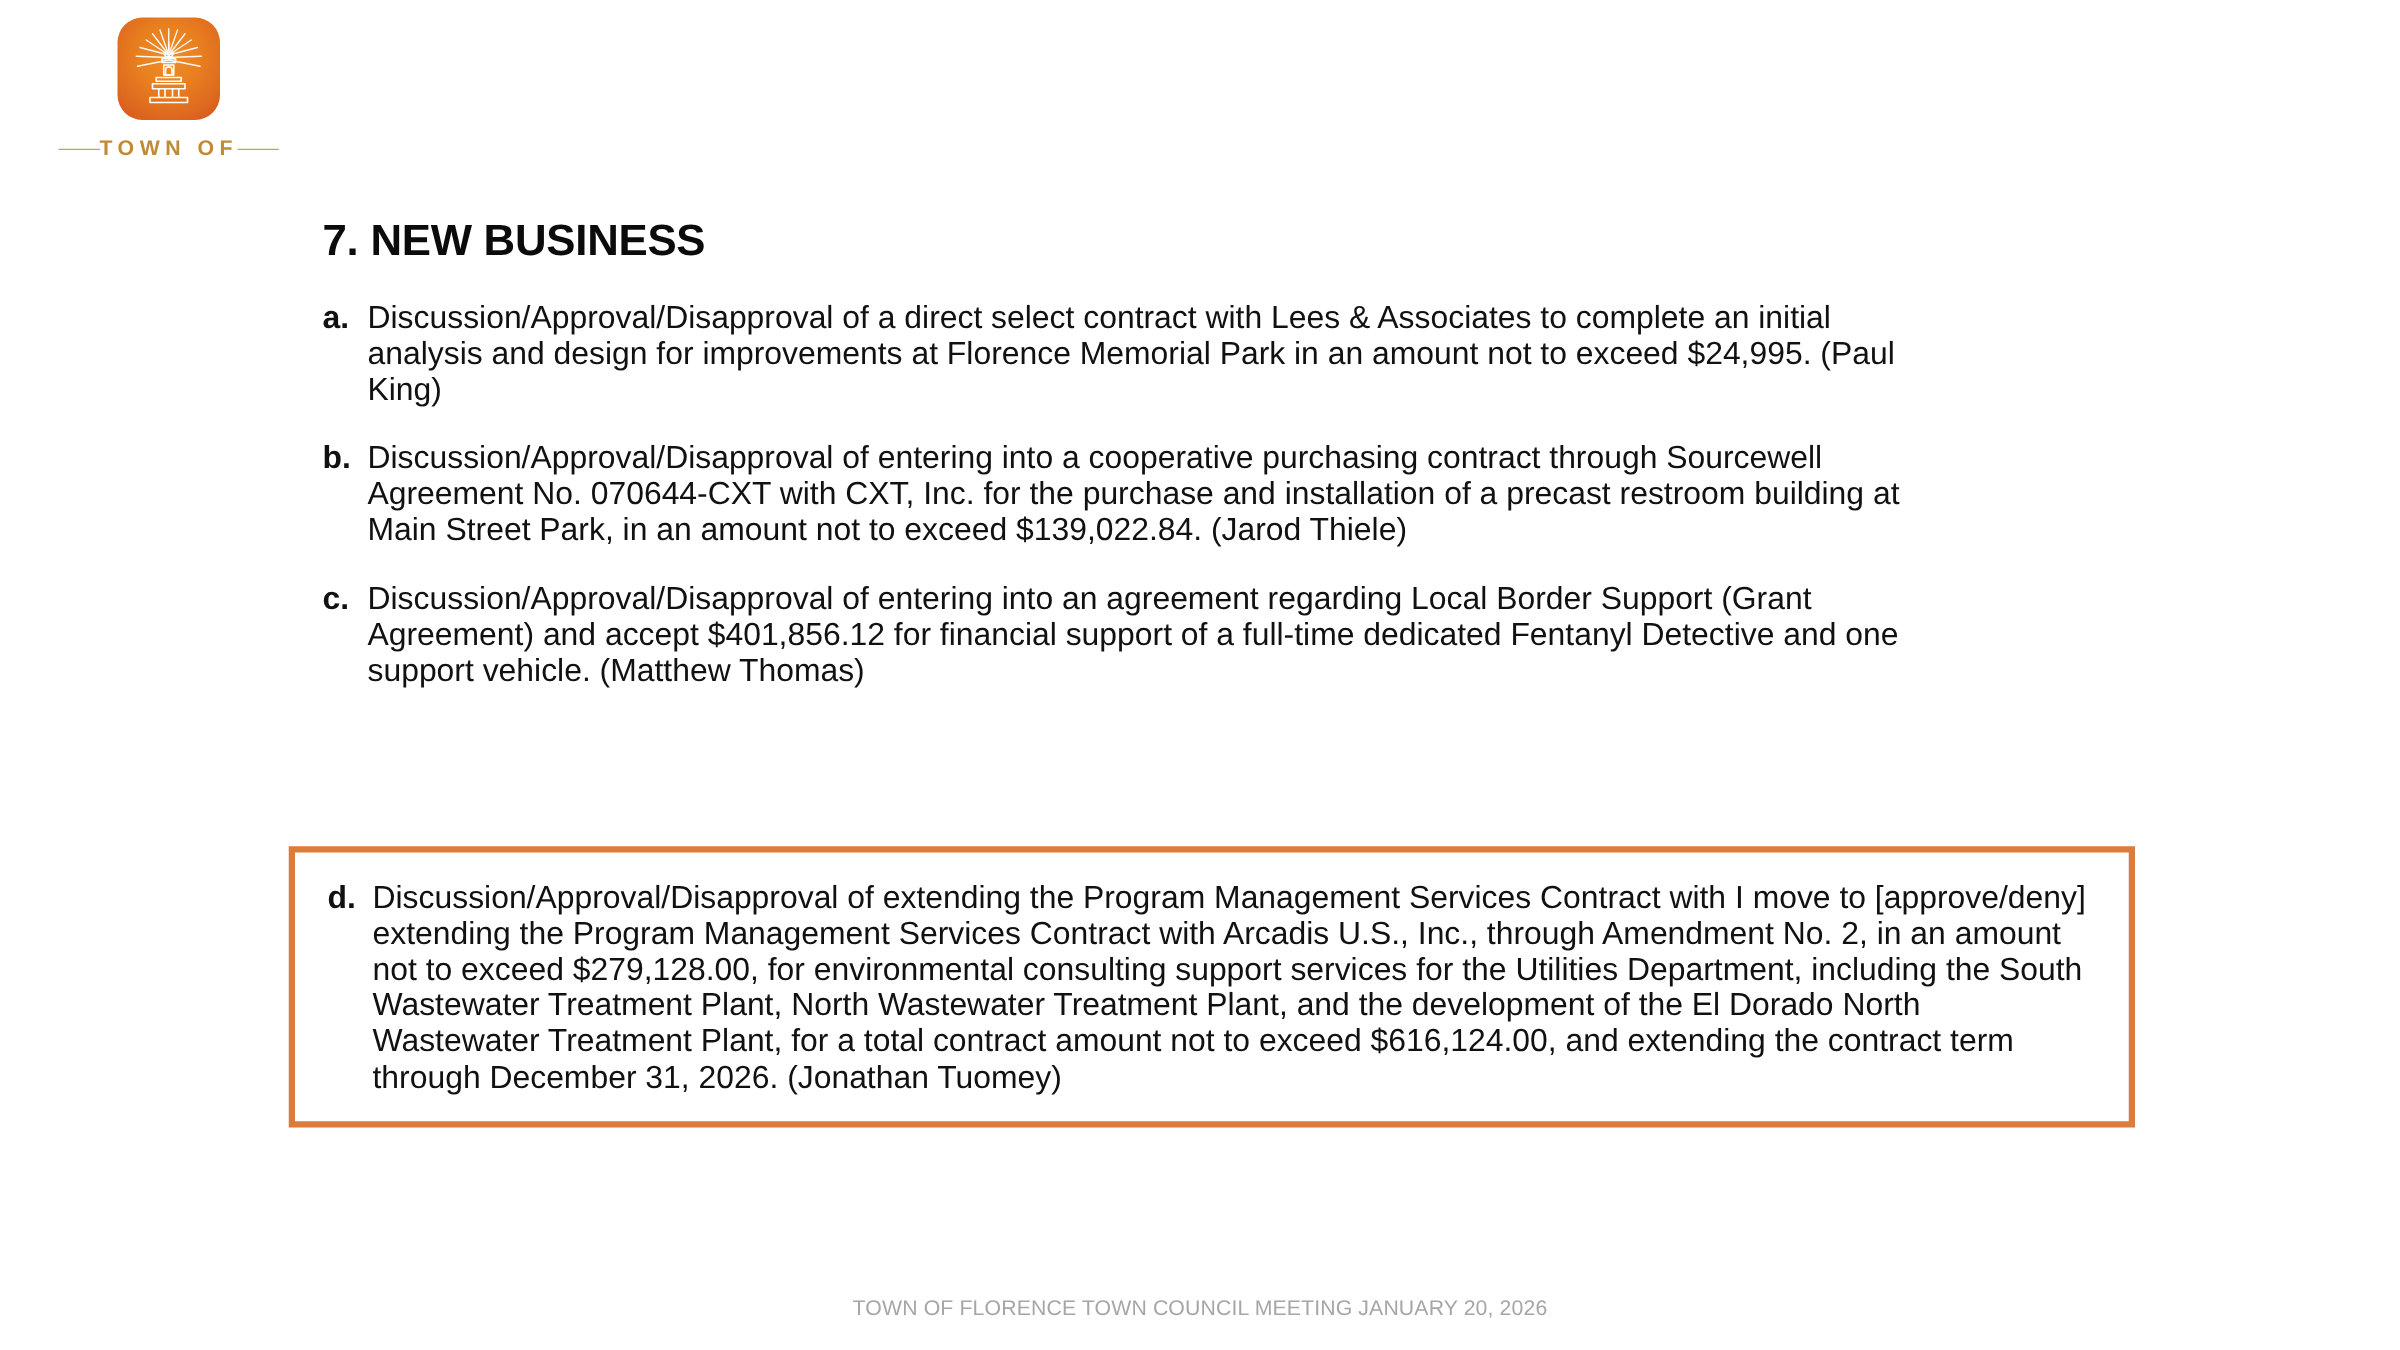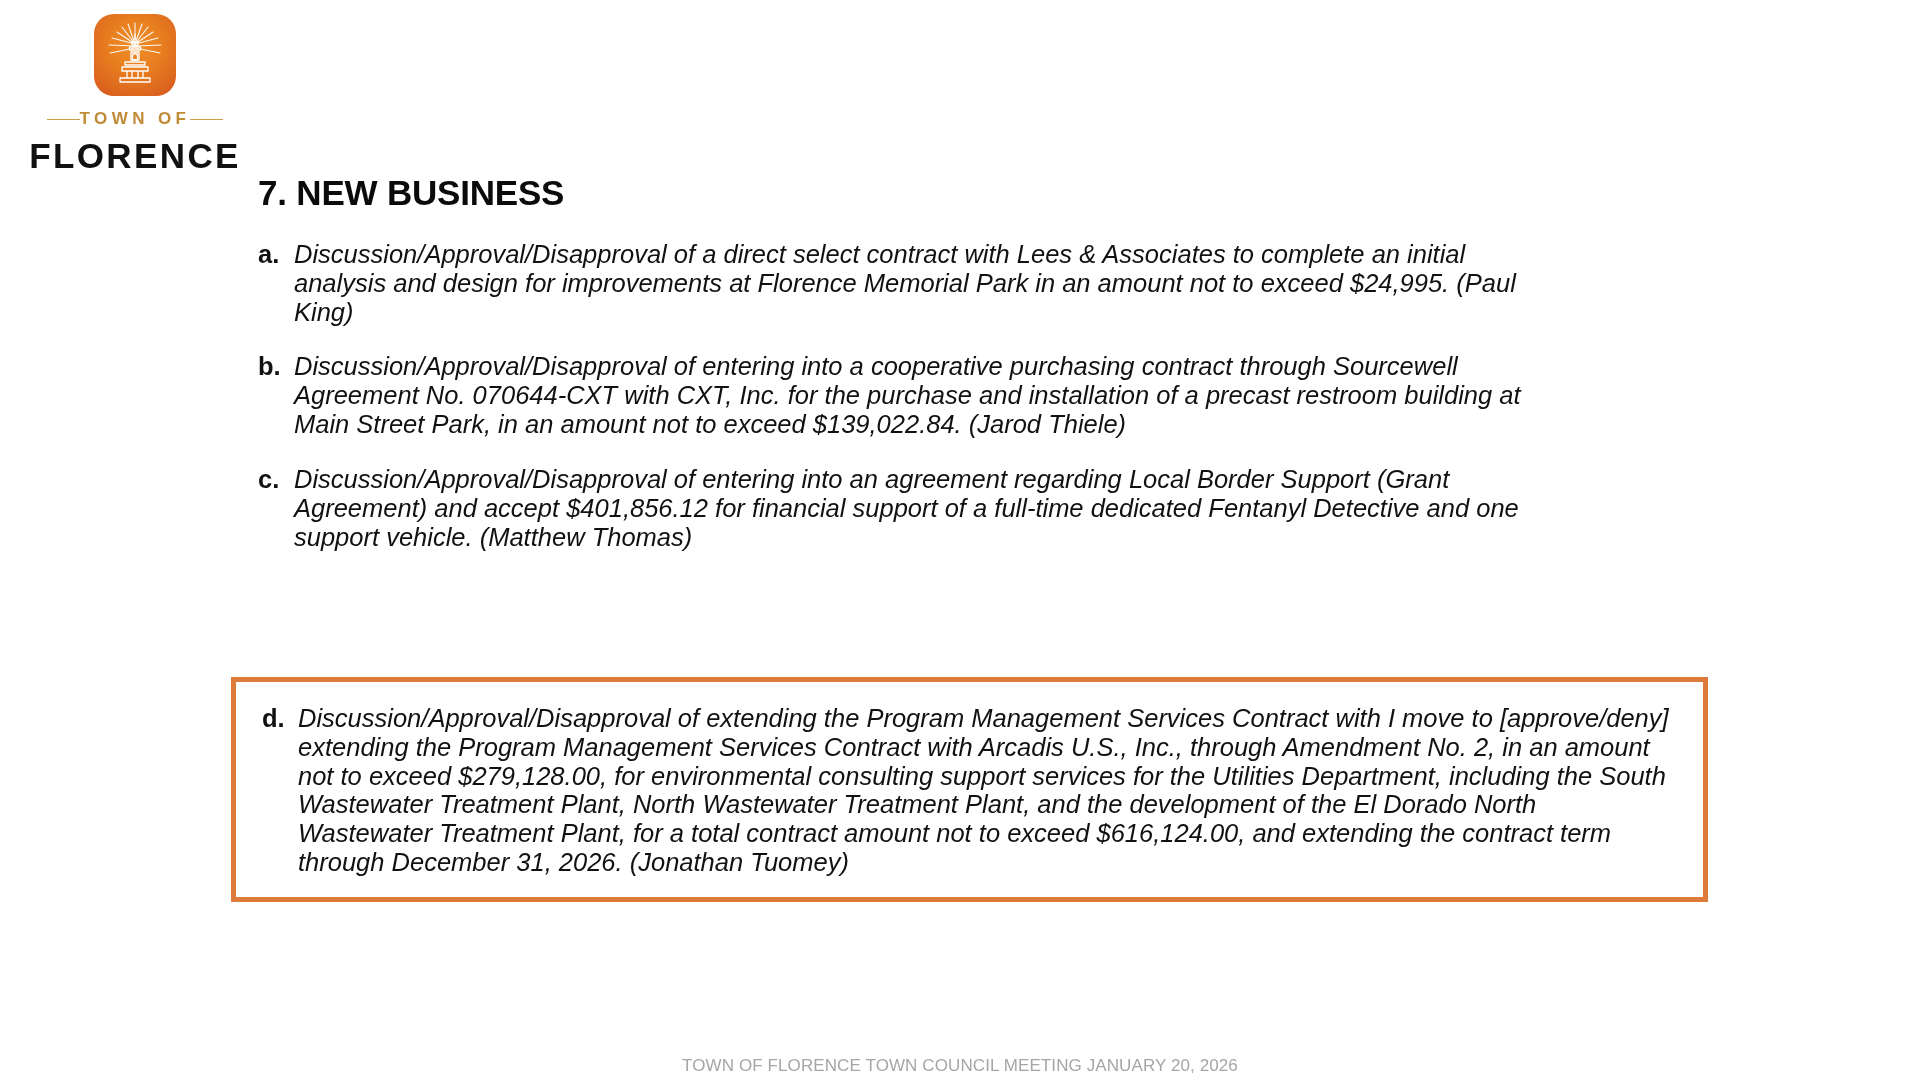--- a/index.html
+++ b/index.html
@@ -91,21 +91,20 @@
   }
   .agenda-item:last-child { margin-bottom: 0; }
 
   .item-marker {
     font-weight: 700;
     flex: 0 0 auto;
     width: 36px;
   }
   .item-text {
     flex: 1 1 auto;
-    font-style: italic;
   }
 
   
   #highlight-box {
     position: absolute;
     left: 231px;
     top: 677px;
     width: 1477px;
     box-sizing: border-box;
     border: 5px solid #dd7b3b;
@@ -119,21 +118,20 @@
   
   #footer {
     position: absolute;
     left: 0;
     right: 0;
     top: 1037px;
     text-align: center;
     font-size: 17px;
     letter-spacing: 0.1px;
     color: #a6a6a6;
-    margin-top: 19px;
   }
 </style>
 </head>
 <body>
 
 <div id="logo-block">
 
   <div id="logo-mark">
     <svg width="82" height="82" viewBox="0 0 82 82" aria-hidden="true">
       <g stroke="#ffffff" stroke-width="1.1" stroke-linecap="round" fill="none" opacity="0.95">
@@ -164,21 +162,20 @@
       </g>
     </svg>
   </div>
 
   <div id="town-of-row">
     <span class="rule"></span>
     <span id="town-of-text">TOWN OF</span>
     <span class="rule"></span>
   </div>
 
-  <div id="florence-text">FLORENCE</div>
 </div>
 
 <div id="slide-title">7. NEW BUSINESS</div>
 
 <div id="agenda-list">
 
   <div class="agenda-item">
     <span class="item-marker">a.</span>
     <span class="item-text">Discussion/Approval/Disapproval of a direct select contract with Lees &amp; Associates to complete an initial analysis and design for improvements at Florence Memorial Park in an amount not to exceed $24,995. (Paul King)</span>
   </div>

